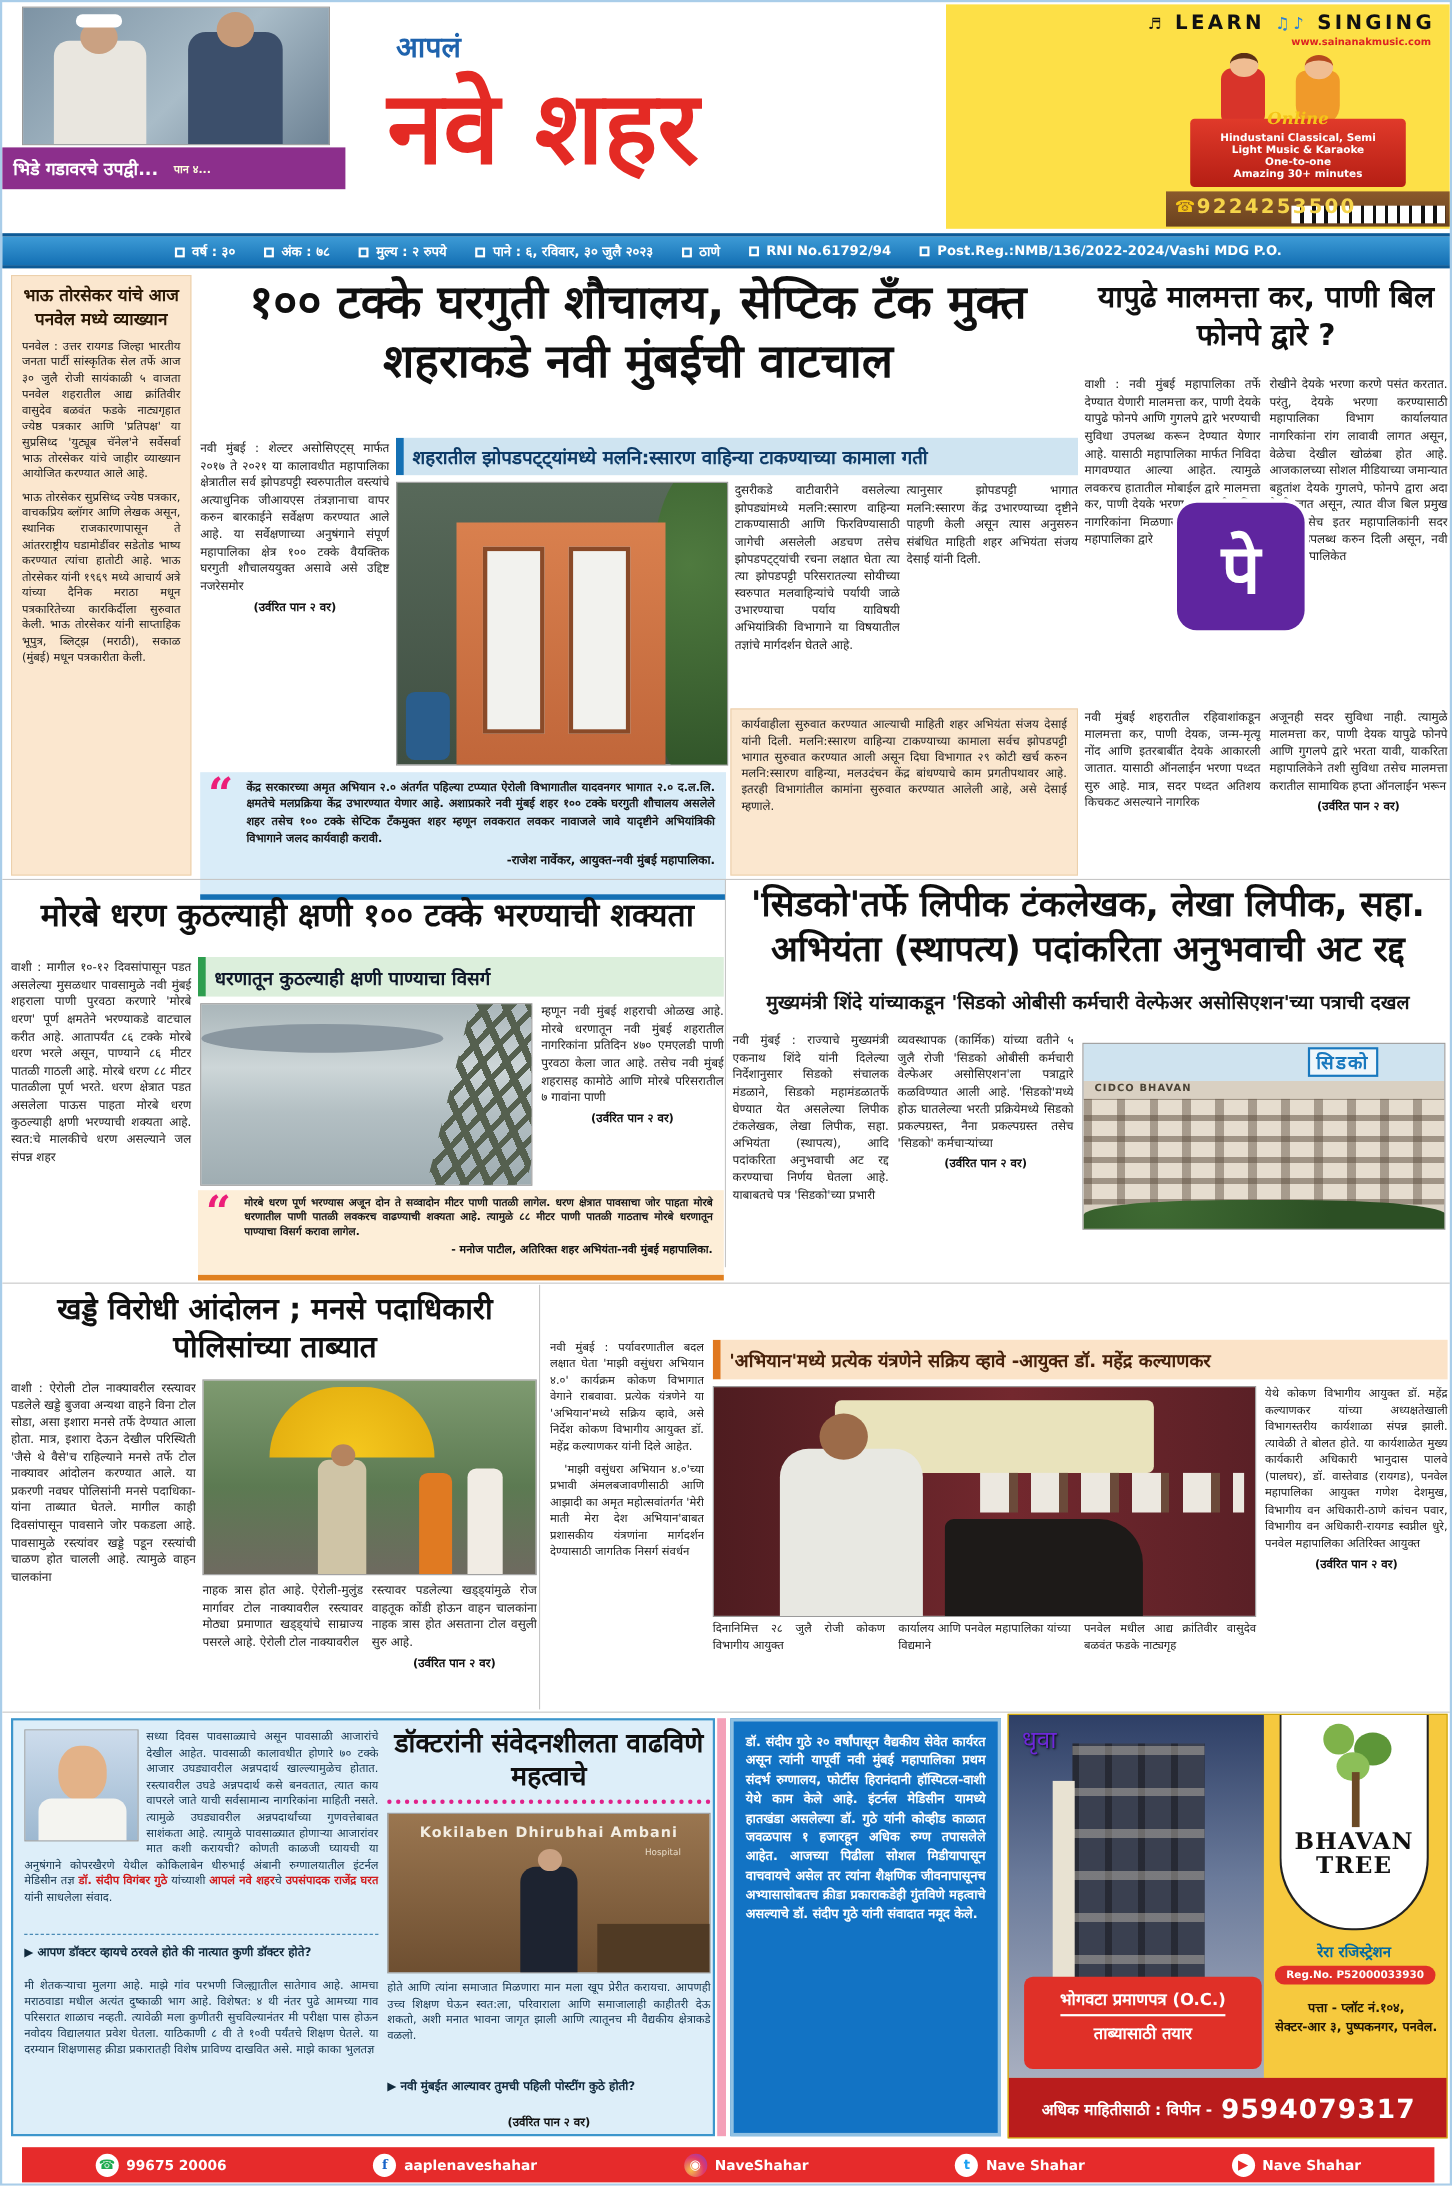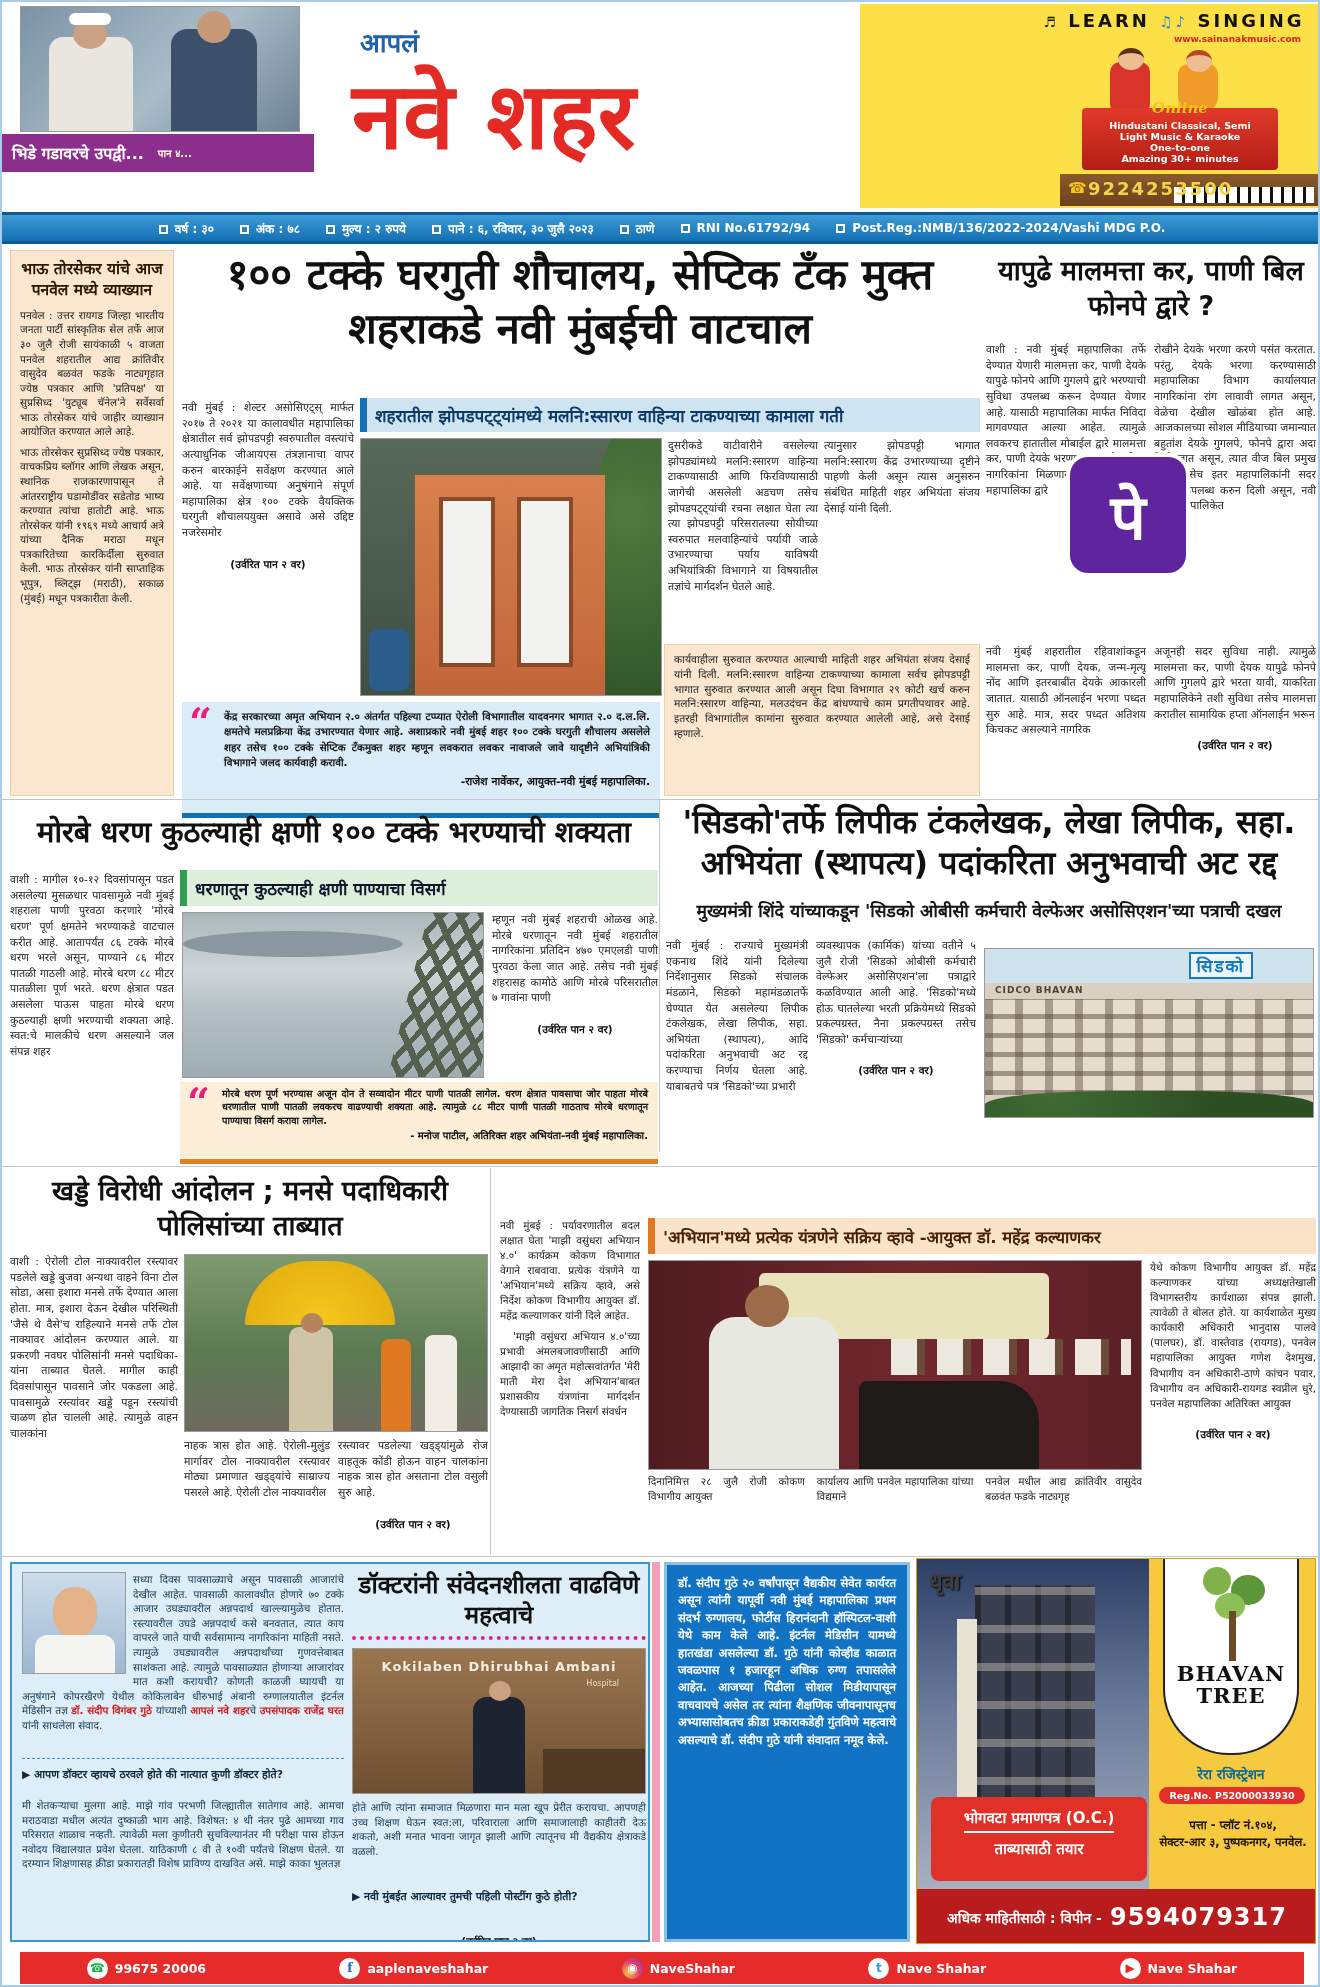--- a/index.html
+++ b/index.html
@@ -5,21 +5,21 @@
   *{margin:0;padding:0;box-sizing:border-box}
   body{font-family:"DejaVu Sans",sans-serif;background:#e8eef2}
   .page{position:relative;width:1320px;height:1987px;margin:0 auto;background:#fff;border:2px solid #a9cde9;overflow:hidden}
   .abs{position:absolute}
   .photo{position:absolute;overflow:hidden;border:1px solid #9a9a9a}
   .col{position:absolute;font-size:10.8px;line-height:1.45;text-align:justify;color:#1c1c1c;overflow:hidden}
   .col p{margin-bottom:5px;text-indent:13px}
   .headline{position:absolute;font-weight:800;color:#101010;text-align:center;line-height:1.28;overflow:hidden}
   .strip{position:absolute;display:flex;align-items:center;font-weight:700;overflow:hidden}
   .bar{flex:0 0 7px;align-self:stretch;margin-right:8px}
-  .continued{font-weight:700;text-align:center;font-size:10.5px;color:#111;margin-top:16px}
+  .continued{font-weight:700;text-align:center;font-size:10.5px;color:#111;margin-top:4px}
   .quote-box{position:absolute;overflow:hidden;padding:7px 10px 6px 42px}
   .qmark{position:absolute;left:7px;top:0px;font-size:40px;line-height:1;color:#ec1e79;font-family:"DejaVu Serif",serif;font-weight:bold}
   .quote-text{font-size:10.3px;line-height:1.5;text-align:justify;color:#171717;font-weight:600}
   .quote-attr{text-align:right;font-weight:800;font-size:10.8px;margin-top:2px;color:#111}
   .rule{position:absolute;background:#c6c6c6}
   .ib-sq{display:inline-block;width:9px;height:9px;border:2px solid #fff;margin:0 7px 0 0;vertical-align:middle}
   .infobar-item{color:#fff;font-size:12px;font-weight:700;white-space:nowrap}
   .peach{background:#fbe7cf;border:1px solid #ecd0ac}
   .ficon{display:inline-flex;align-items:center;justify-content:center;width:21px;height:21px;border-radius:50%;background:#fff;margin-right:7px;font-size:12px;font-weight:800}
   .cap3{font-size:10.4px;line-height:1.4;text-align:justify;color:#1c1c1c}
@@ -251,21 +251,21 @@
   <div class="abs" style="left:662px;top:1560px;width:246px;height:380px;background:#1273c4;border:3px solid #8fc0e2;padding:10px 11px;overflow:hidden">
     <div style="color:#fff;font-weight:700;font-size:11.6px;line-height:1.5;text-align:justify">डॉ. संदीप गुठे २० वर्षांपासून वैद्यकीय सेवेत कार्यरत असून त्यांनी यापूर्वी नवी मुंबई महापालिका प्रथम संदर्भ रुग्णालय, फोर्टीस हिरानंदानी हॉस्पिटल-वाशी येथे काम केले आहे. इंटर्नल मेडिसीन यामध्ये हातखंडा असलेल्या डॉ. गुठे यांनी कोव्हीड काळात जवळपास १ हजारहून अधिक रुग्ण तपासलेले आहेत. आजच्या पिढीला सोशल मिडीयापासून वाचवायचे असेल तर त्यांना शैक्षणिक जीवनापासूनच अभ्यासासोबतच क्रीडा प्रकाराकडेही गुंतविणे महत्वाचे असल्याचे डॉ. संदीप गुठे यांनी संवादात नमूद केले.</div>
   </div>
 
   <div class="abs" style="left:914px;top:1556px;width:400px;height:386px;background:#f6c93e;border:1px solid #caa20a;overflow:hidden">
     <div class="photo" style="left:0;top:0;width:232px;height:330px;border:none;background:linear-gradient(180deg,#2e3f66,#6a7a9a 45%,#a8afc0)">
       <div style="position:absolute;left:58px;top:26px;width:120px;height:276px;background:#3a4050;background-image:repeating-linear-gradient(0deg,rgba(240,230,210,.35) 0 8px,transparent 8px 38px),repeating-linear-gradient(90deg,rgba(20,20,25,.5) 0 6px,transparent 6px 30px)"></div>
       <div style="position:absolute;left:40px;top:60px;width:20px;height:240px;background:#e8e2d2"></div>
       <div style="position:absolute;left:86px;top:292px;width:64px;height:26px;background:#f2f2ee;border-radius:12px 16px 4px 4px"></div>
     </div>
-    <div style="position:absolute;left:12px;top:6px;color:#404040;font-weight:700;font-size:22px;text-shadow:1px 1px 2px #000">धृवा</div>
+    <div style="position:absolute;left:12px;top:6px;color:#6d28d9;font-weight:400;font-size:22px;text-shadow:1px 1px 2px #000">धृवा</div>
     <div style="position:absolute;left:246px;top:0;width:136px;height:196px;background:#fff;border:2px solid #222;border-top:none;border-radius:0 0 66px 66px;text-align:center;overflow:hidden">
       <div style="position:relative;width:100%;height:104px">
         <span style="position:absolute;left:38px;top:8px;width:28px;height:28px;background:#7fb24a;border-radius:50%"></span>
         <span style="position:absolute;left:66px;top:16px;width:34px;height:30px;background:#5d9638;border-radius:50%"></span>
         <span style="position:absolute;left:50px;top:34px;width:30px;height:26px;background:#8cbf58;border-radius:50%"></span>
         <span style="position:absolute;left:64px;top:52px;width:7px;height:50px;background:#6b4a26"></span>
       </div>
       <div style="font-family:'DejaVu Serif',serif;font-weight:700;font-size:21px;letter-spacing:1px;color:#111;line-height:1.05">BHAVAN</div>
       <div style="font-family:'DejaVu Serif',serif;font-weight:700;font-size:21px;letter-spacing:1px;color:#111;line-height:1.05">TREE</div>
     </div>

